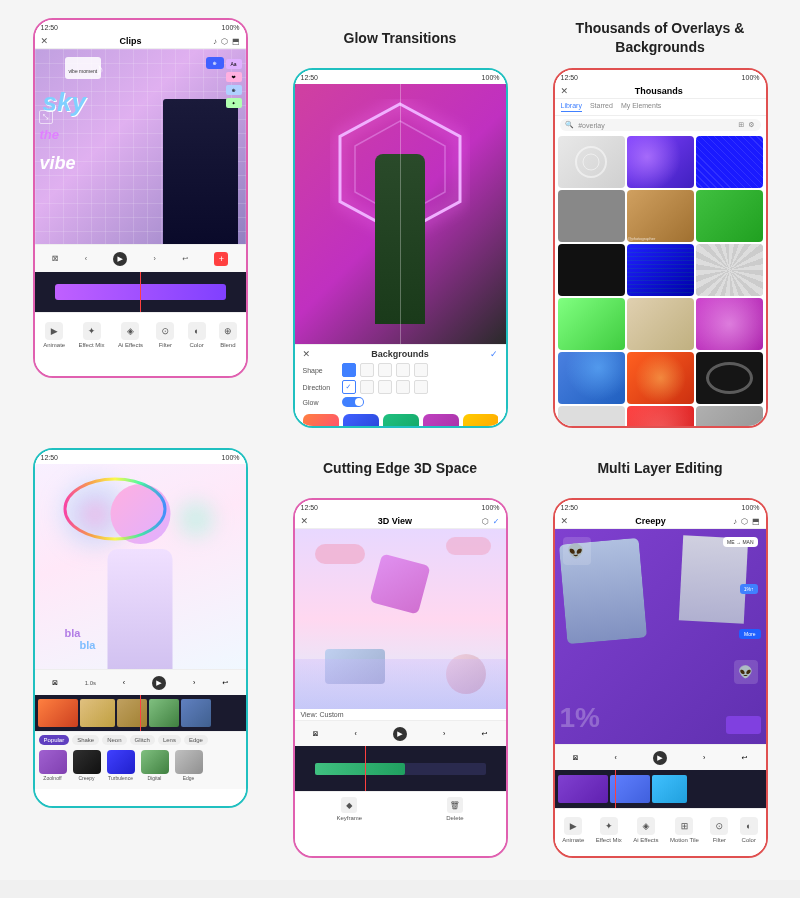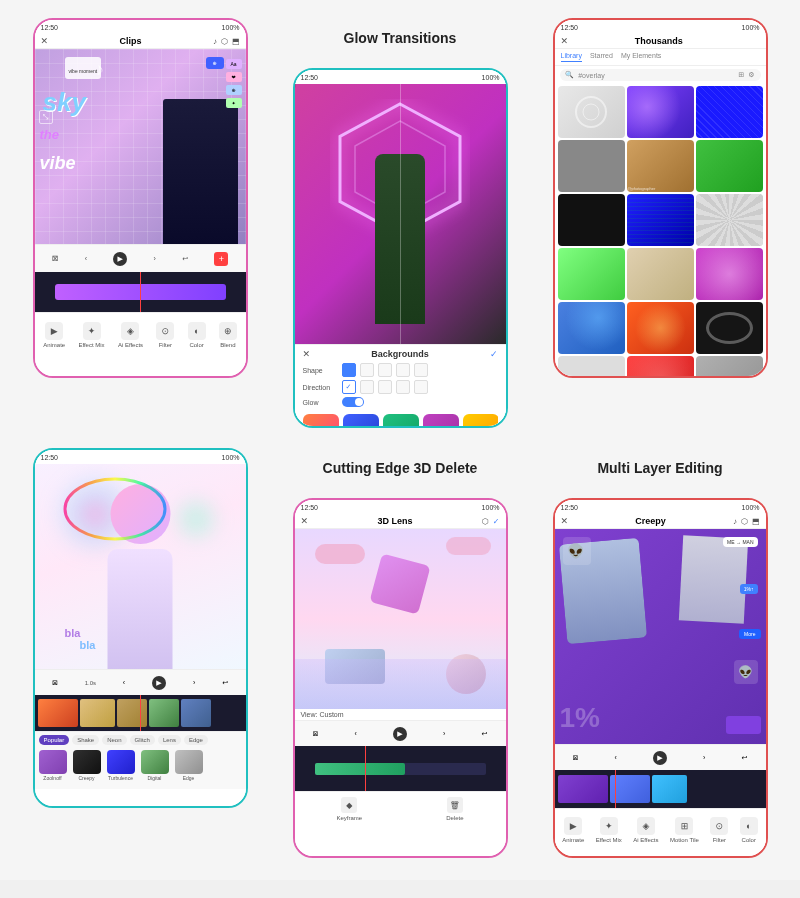--- a/index.html
+++ b/index.html
@@ -541,20 +541,22 @@
               </div>
 
             </div>
           </div>
         </div>
       </div>
     </div>
   </div>
 
   <div class="cell">
+    <div class="cell-title">Thousands of Overlays
+&amp; Backgrounds</div>
     <div class="phone-frame phone-frame-red">
       <div class="phone-screen">
         <div class="status-bar">
           <span>12:50</span>
           <span>100%</span>
         </div>
         <div class="p3-header">
           <span style="font-size:9px;color:#555;">✕</span>
           <span class="p3-header-title">Thousands</span>
           <span style="width:10px;"></span>
@@ -709,30 +711,30 @@
               <span class="p4-fthumb-label">Edge</span>
             </div>
           </div>
         </div>
       </div>
     </div>
   </div>
 
   <div class="cell">
     <div class="cell-title">Cutting Edge
-3D Delete</div>
+3D Space</div>
     <div class="phone-frame phone-frame-pink">
       <div class="phone-screen">
         <div class="status-bar">
           <span>12:50</span>
           <span>100%</span>
         </div>
         <div class="p5-header">
           <span style="font-size:9px;color:#555;">✕</span>
-          <span style="font-size:9px;font-weight:600;">3D Lens</span>
+          <span style="font-size:9px;font-weight:600;">3D View</span>
           <div style="display:flex;gap:4px;">
             <span style="font-size:8px;color:#555;">⬡</span>
             <span style="font-size:8px;color:#4080ff;">✓</span>
           </div>
         </div>
 
         <div class="p5-scene">
 
           <div style="position:absolute;inset:0;background:linear-gradient(180deg,#e8d8ff 0%,#ffd8f0 50%,#d8f0ff 100%);"></div>
 

